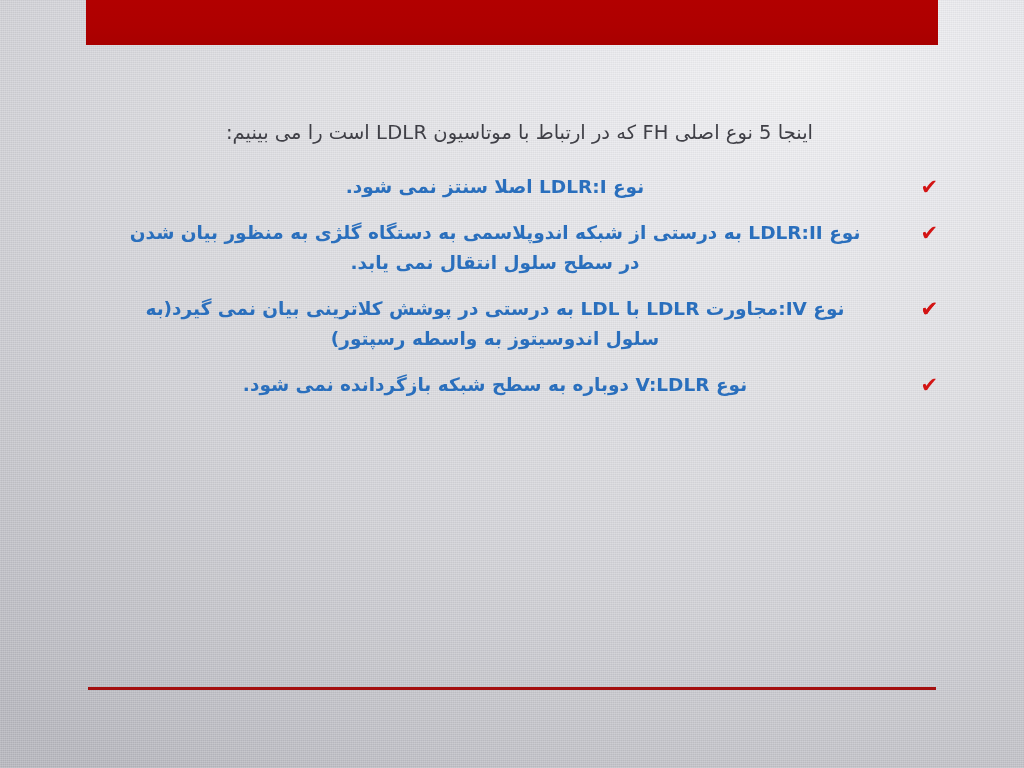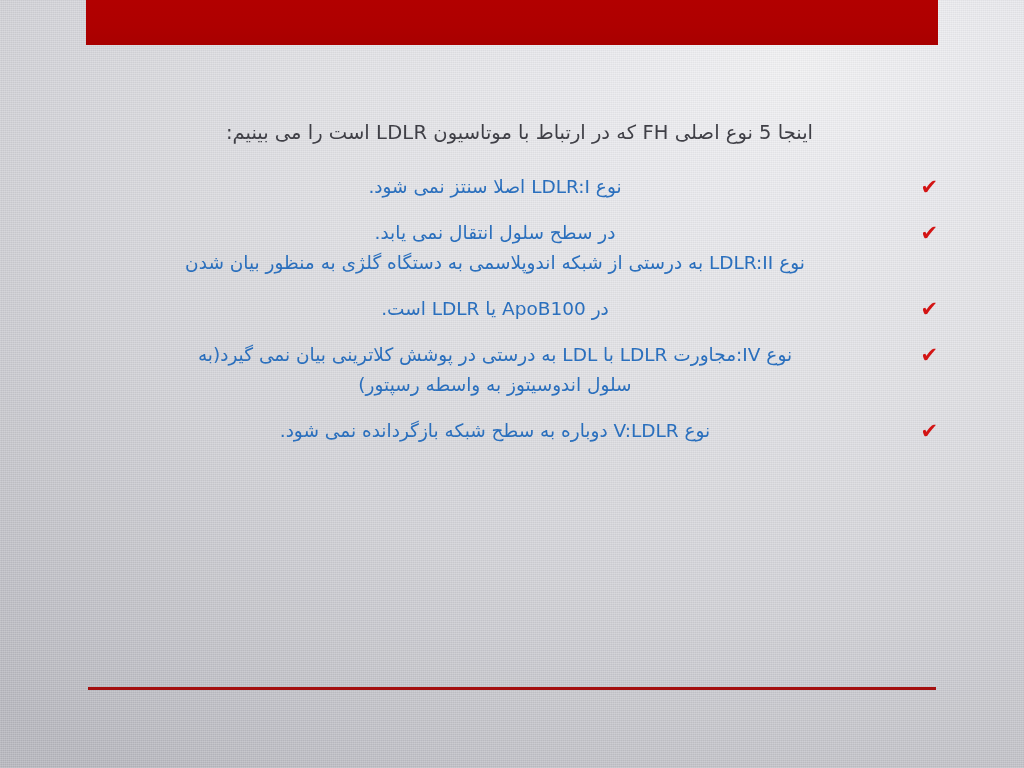--- a/index.html
+++ b/index.html
@@ -103,20 +103,21 @@
     font-size: 21px;
     line-height: 28px;
     font-weight: bold;
   }
 
   .bullet .btext {
     display: block;
   }
   .bullet .btext .ln {
     display: block;
+    font-weight: bold;
   }
 
   .bottom-rule {
     position: absolute;
     left: 88px;
     width: 848px;
     top: 687px;
     height: 3px;
     background: #a40f0f;
   }
@@ -139,29 +140,28 @@
       <div class="bullet">
         <span class="check">✔</span>
         <span class="btext">
           <span class="ln">نوع LDLR:I اصلا سنتز نمی شود.</span>
         </span>
       </div>
 
       <div class="bullet">
         <span class="check">✔</span>
         <span class="btext">
+          <span class="ln">نوع LDLR:II به درستی از شبکه اندوپلاسمی به دستگاه گلژی به منظور بیان شدن</span>
           <span class="ln">در سطح سلول انتقال نمی یابد.</span>
-          <span class="ln">نوع LDLR:II به درستی از شبکه اندوپلاسمی به دستگاه گلژی به منظور بیان شدن</span>
         </span>
       </div>
 
       <div class="bullet">
         <span class="check">✔</span>
         <span class="btext">
-          <span class="ln">در ApoB100 یا LDLR است.</span>
         </span>
       </div>
 
       <div class="bullet">
         <span class="check">✔</span>
         <span class="btext">
           <span class="ln">نوع IV:مجاورت LDLR با LDL به درستی در پوشش کلاترینی بیان نمی گیرد(به</span>
           <span class="ln">سلول اندوسیتوز به واسطه رسپتور)</span>
         </span>
       </div>

